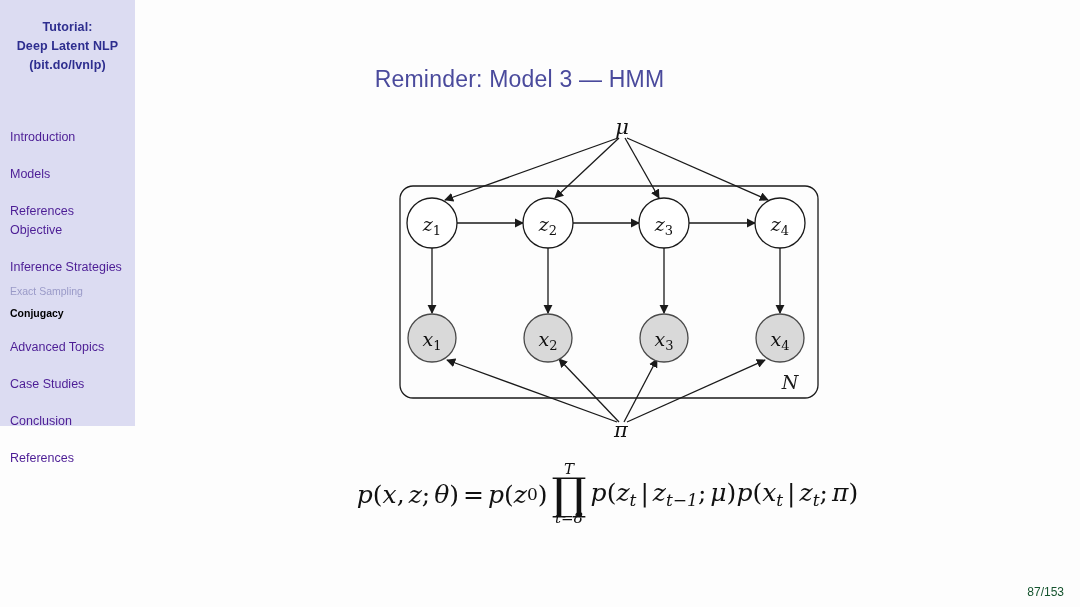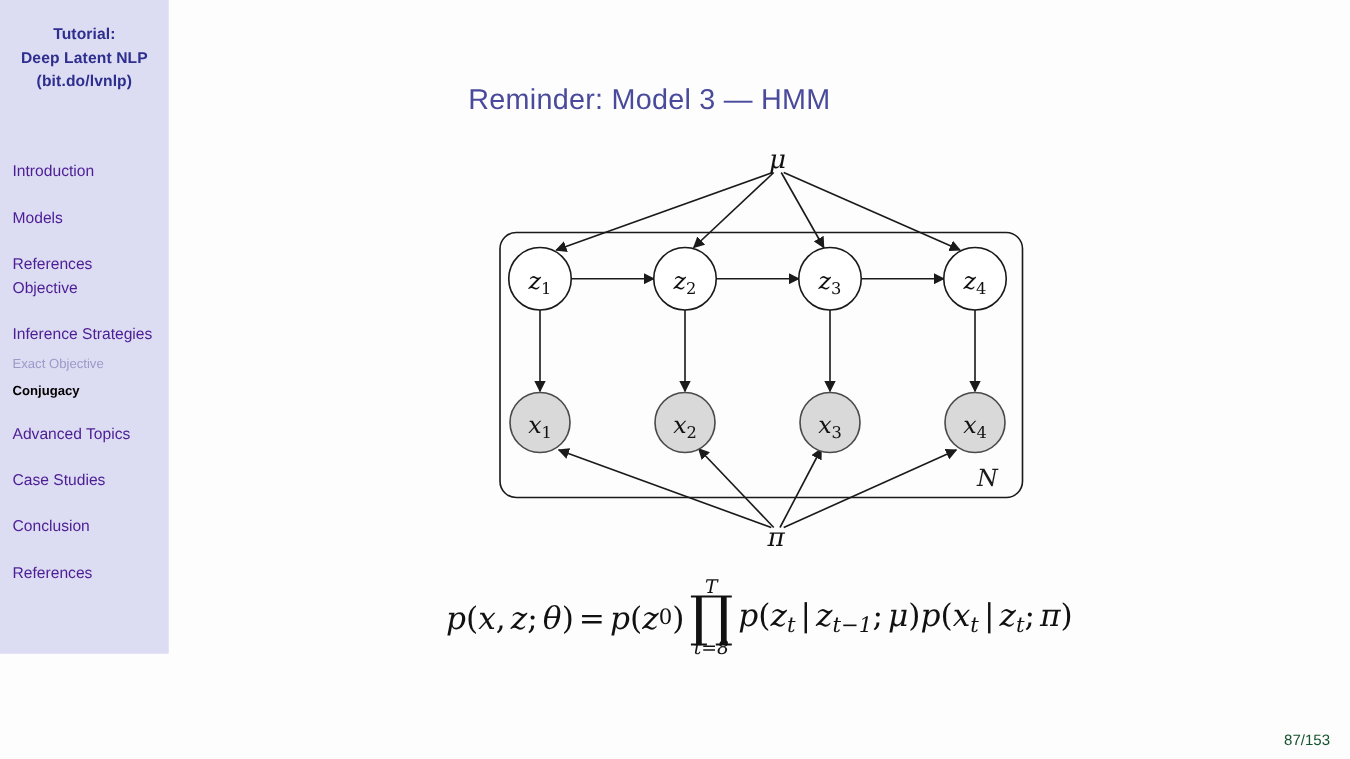--- a/index.html
+++ b/index.html
@@ -14,21 +14,21 @@
     background: #fdfdfd;
     overflow: hidden;
     font-family: "Liberation Sans", sans-serif;
   }
 
   
   #sidebar {
     position: absolute;
     left: 0; top: 0;
     width: 135px;
-    height: 523px;
+    height: 426px;
     background: #dcdcf2;
   }
   #sidebar-title {
     position: absolute;
     left: 0; top: 18px;
     width: 135px;
     text-align: center;
     color: #2e2e8f;
     font-weight: bold;
     font-size: 12.5px;
@@ -137,21 +137,21 @@
     <div id="nav">
       <div class="nav-section">Introduction</div>
 
       <div class="nav-section">Models</div>
 
       <div class="nav-section twoline">References Objective</div>
 
       <div class="nav-section twoline">Inference Strategies</div>
 
       <div class="nav-sub-group">
-        <div class="nav-sub">Exact Objective</div>
+        <div class="nav-sub">Exact Sampling</div>
         <div class="nav-sub active">Conjugacy</div>
       </div>
 
       <div class="nav-section">Advanced Topics</div>
 
       <div class="nav-section">Case Studies</div>
 
       <div class="nav-section">Conclusion</div>
 
       <div class="nav-section">References</div>

